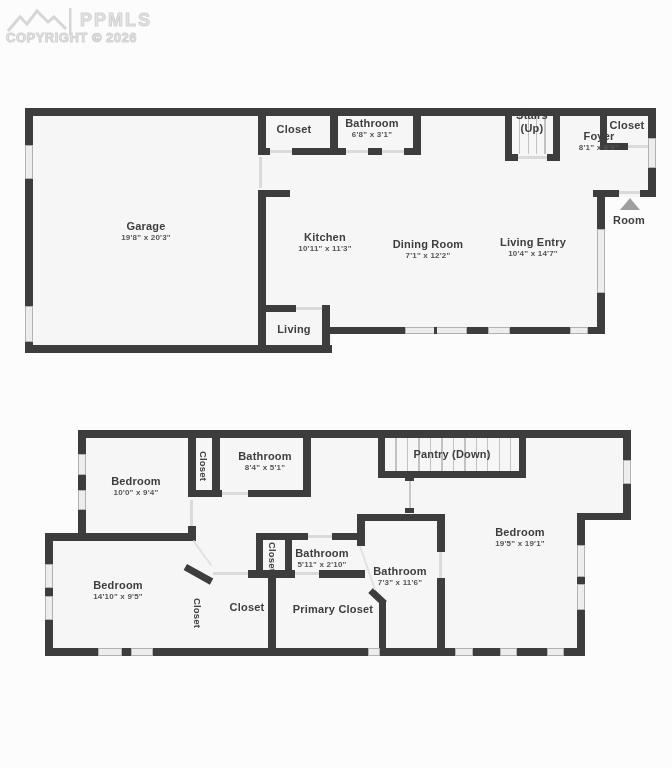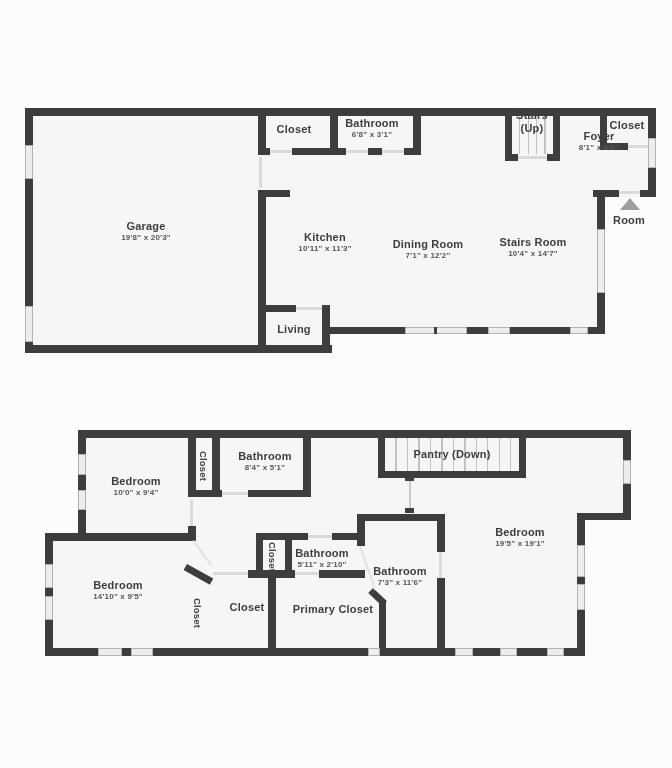--- a/index.html
+++ b/index.html
@@ -38,20 +38,28 @@
   #wm-logo{position:absolute;left:2px;top:2px;}
   .wm-text{position:absolute;font-weight:700;color:#e3e3e3;-webkit-text-stroke:1px #d2d2d2;}
   #wm-brand{left:76px;top:6px;font-size:18px;letter-spacing:2px;}
   #wm-copy{left:2px;top:26px;font-size:13px;letter-spacing:.5px;}
 </style>
 </head>
 <body>
 
 <div id="canvas">
 
+  <div id="watermark">
+    <svg id="wm-logo" width="66" height="30" viewBox="0 0 66 30">
+      <polyline points="2,25 14,11 21,18 31,5 42,16 48,11 60,23" fill="none" stroke="#d6d6d6" stroke-width="3"></polyline>
+      <rect x="63" y="2" width="2.5" height="27" fill="#d6d6d6"></rect>
+    </svg>
+    <div id="wm-brand" class="wm-text">PPMLS</div>
+    <div id="wm-copy" class="wm-text">COPYRIGHT © 2026</div>
+  </div>
 
   <div class="fill" style="left:25px;top:108px;width:307px;height:245px"></div>
   <div class="fill" style="left:258px;top:108px;width:347px;height:226px"></div>
   <div class="fill" style="left:560px;top:108px;width:96px;height:89px"></div>
   <div class="fill" style="left:78px;top:430px;width:553px;height:90px"></div>
   <div class="fill" style="left:45px;top:533px;width:540px;height:123px"></div>
   <div class="fill" style="left:78px;top:430px;width:507px;height:226px"></div>
 
   <div id="treads1" class="treads"></div>
   <div id="treads2" class="treads"></div>
@@ -193,21 +201,21 @@
   </div>
   <div class="room-label" style="left:325px;top:242px">
     <div class="room-name">Kitchen</div>
     <div class="room-dims">10'11" x 11'3"</div>
   </div>
   <div class="room-label" style="left:428px;top:249px">
     <div class="room-name">Dining Room</div>
     <div class="room-dims">7'1" x 12'2"</div>
   </div>
   <div class="room-label" style="left:533px;top:247px">
-    <div class="room-name">Stairs Room</div>
+    <div class="room-name">Living Entry</div>
     <div class="room-dims">10'4" x 14'7"</div>
   </div>
   <div class="room-label" style="left:294px;top:330px">
     <div class="room-name">Living</div>
   </div>
 
   <div class="room-label" style="left:136px;top:486px">
     <div class="room-name">Bedroom</div>
     <div class="room-dims">10'0" x 9'4"</div>
   </div>

